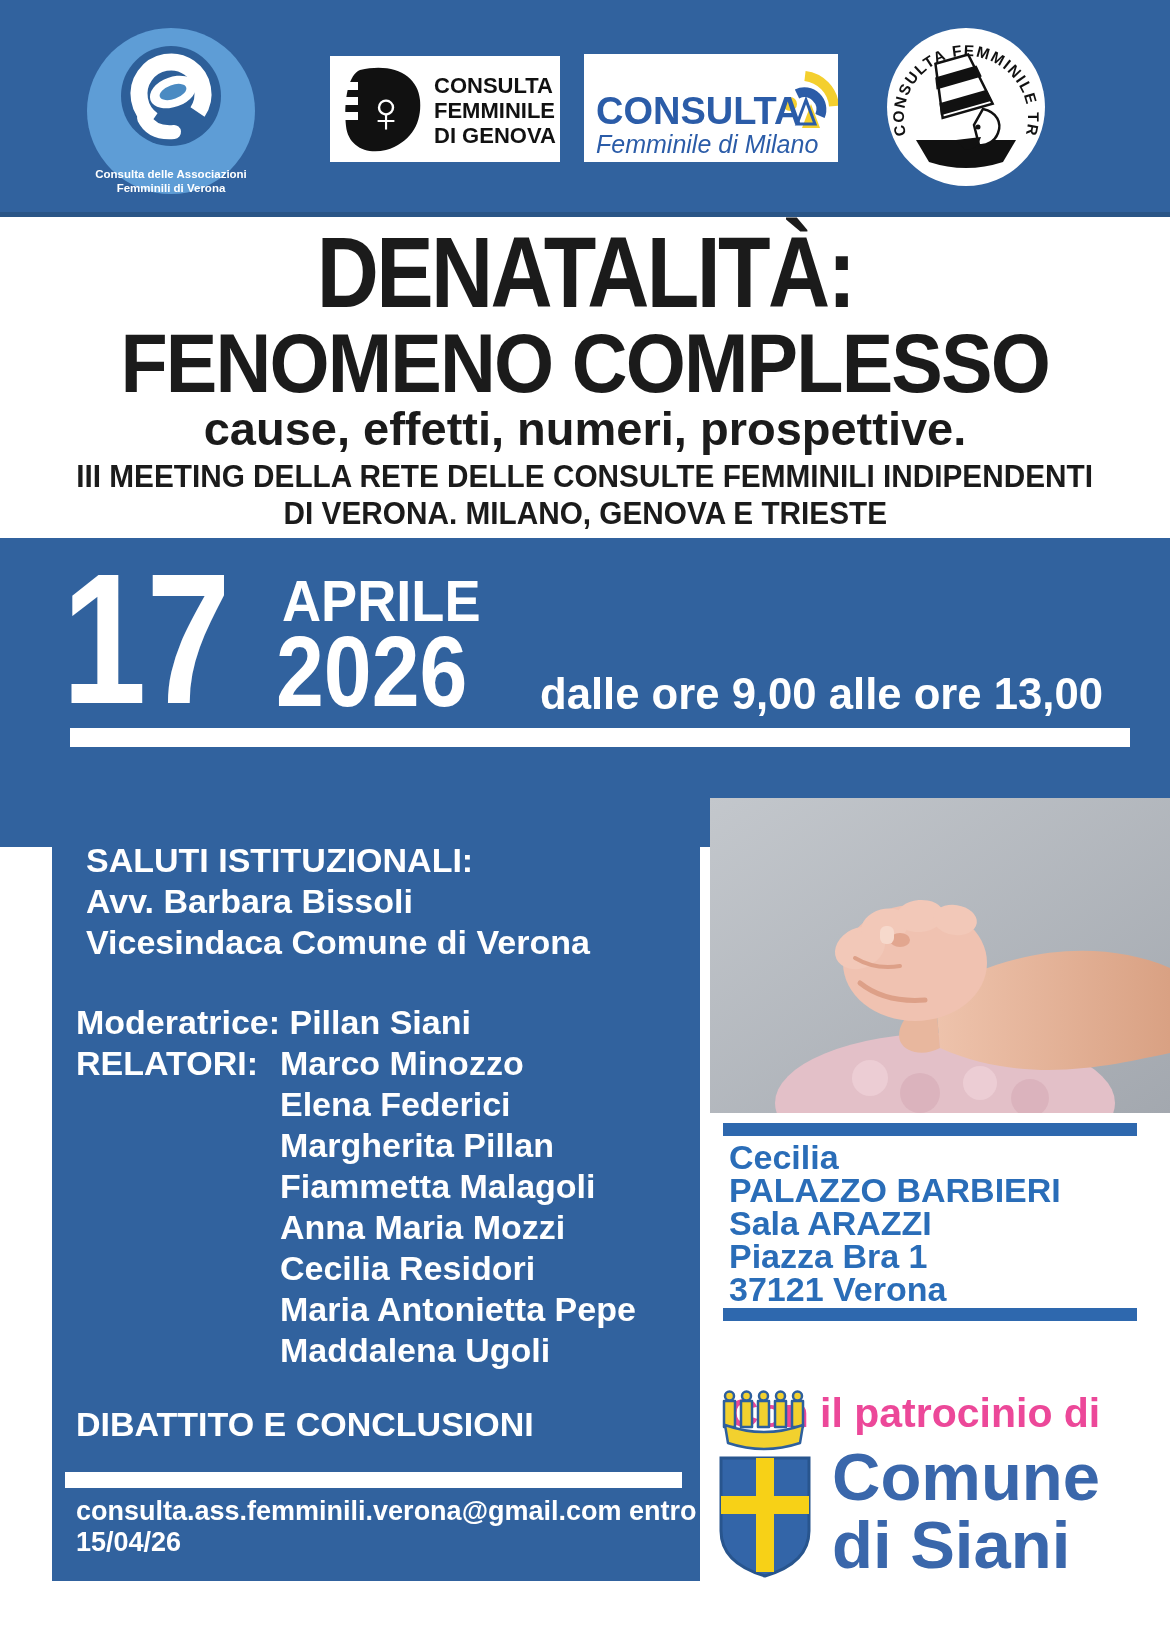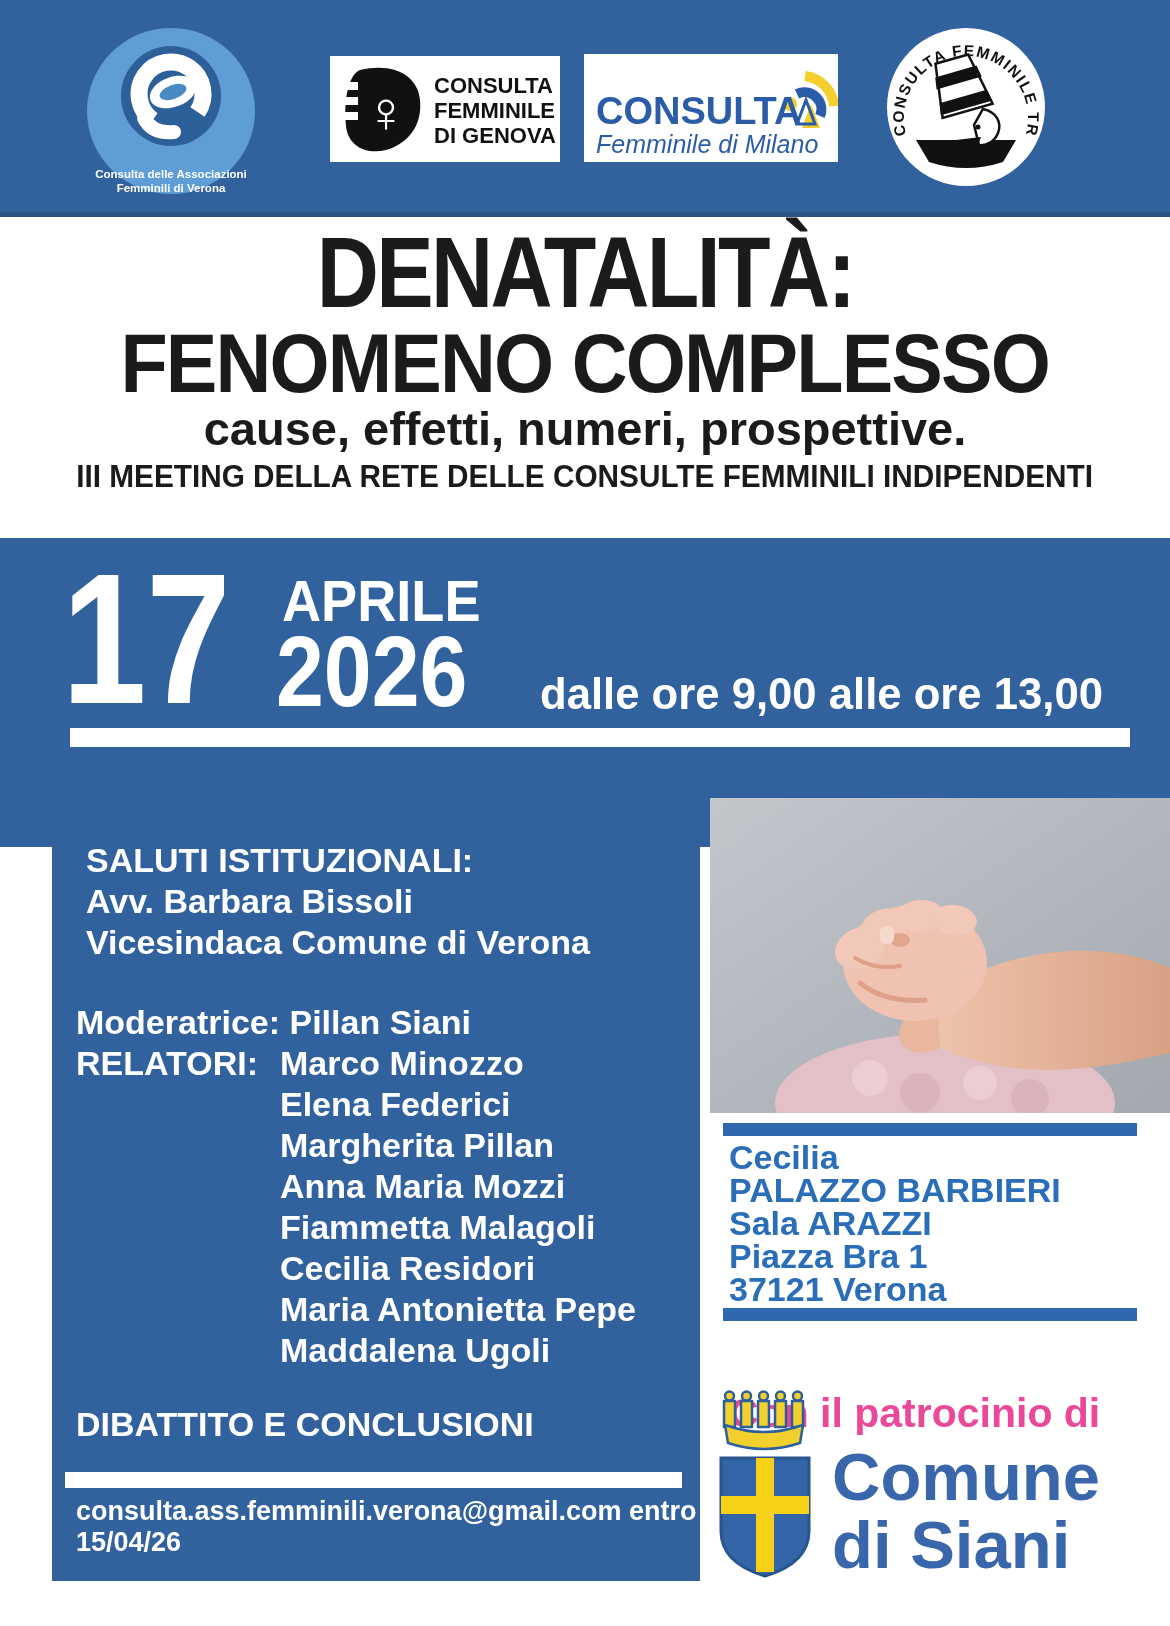--- a/index.html
+++ b/index.html
@@ -109,20 +109,23 @@
   </div>
   <div class="title-line" style="top:322px;font-size:84px;line-height:82px;">
     <span class="cond" style="transform:scaleX(0.92);letter-spacing:-2px;">FENOMENO COMPLESSO</span>
   </div>
   <div class="title-line" style="top:404px;font-size:47px;line-height:50px;">
     <span class="cond">cause, effetti, numeri, prospettive.</span>
   </div>
   <div class="title-line" style="top:459px;font-size:31px;line-height:36px;">
     <span class="cond" style="transform:scaleX(0.96);">III MEETING DELLA RETE DELLE CONSULTE FEMMINILI INDIPENDENTI</span>
   </div>
+  <div class="title-line" style="top:496px;font-size:31px;line-height:36px;">
+    <span class="cond" style="transform:scaleX(0.96);">DI VERONA. MILANO, GENOVA E TRIESTE</span>
+  </div>
 
   <div class="date-band">
     <div class="txt" style="left:62px;top:22px;font-size:185px;line-height:158px;">
       <span class="cond" style="transform:scaleX(0.82);transform-origin:left center;">17</span>
     </div>
     <div class="txt" style="left:282px;top:30px;font-size:57px;">
       <span class="cond" style="transform:scaleX(0.95);transform-origin:left center;">APRILE</span>
     </div>
     <div class="txt" style="left:276px;top:86px;font-size:100px;line-height:94px;">
       <span class="cond" style="transform:scaleX(0.86);transform-origin:left center;">2026</span>
@@ -139,22 +142,22 @@
       <div class="line">Avv. Barbara Bissoli</div>
       <div class="line">Vicesindaca Comune di Verona</div>
     </div>
     <div class="abs line" style="left:24px;top:207px;">Moderatrice: Pillan Siani</div>
     <div class="abs" style="left:24px;top:248px;display:flex;">
       <div class="line" style="width:204px;">RELATORI:</div>
       <div>
         <div class="line">Marco Minozzo</div>
         <div class="line">Elena Federici</div>
         <div class="line">Margherita Pillan</div>
+        <div class="line">Fiammetta Malagoli</div>
         <div class="line">Anna Maria Mozzi</div>
-        <div class="line">Fiammetta Malagoli</div>
         <div class="line">Cecilia Residori</div>
         <div class="line">Maria Antonietta Pepe</div>
         <div class="line">Maddalena Ugoli</div>
       </div>
     </div>
     <div class="abs line" style="left:24px;top:609px;">DIBATTITO E CONCLUSIONI</div>
     <div class="white-bar" style="left:13px;top:677px;width:617px;height:16px;"></div>
     <div class="abs" style="left:24px;top:701px;font-size:27px;line-height:31px;">
       <div>consulta.ass.femminili.verona@gmail.com entro 15/04/26</div>
     </div>

